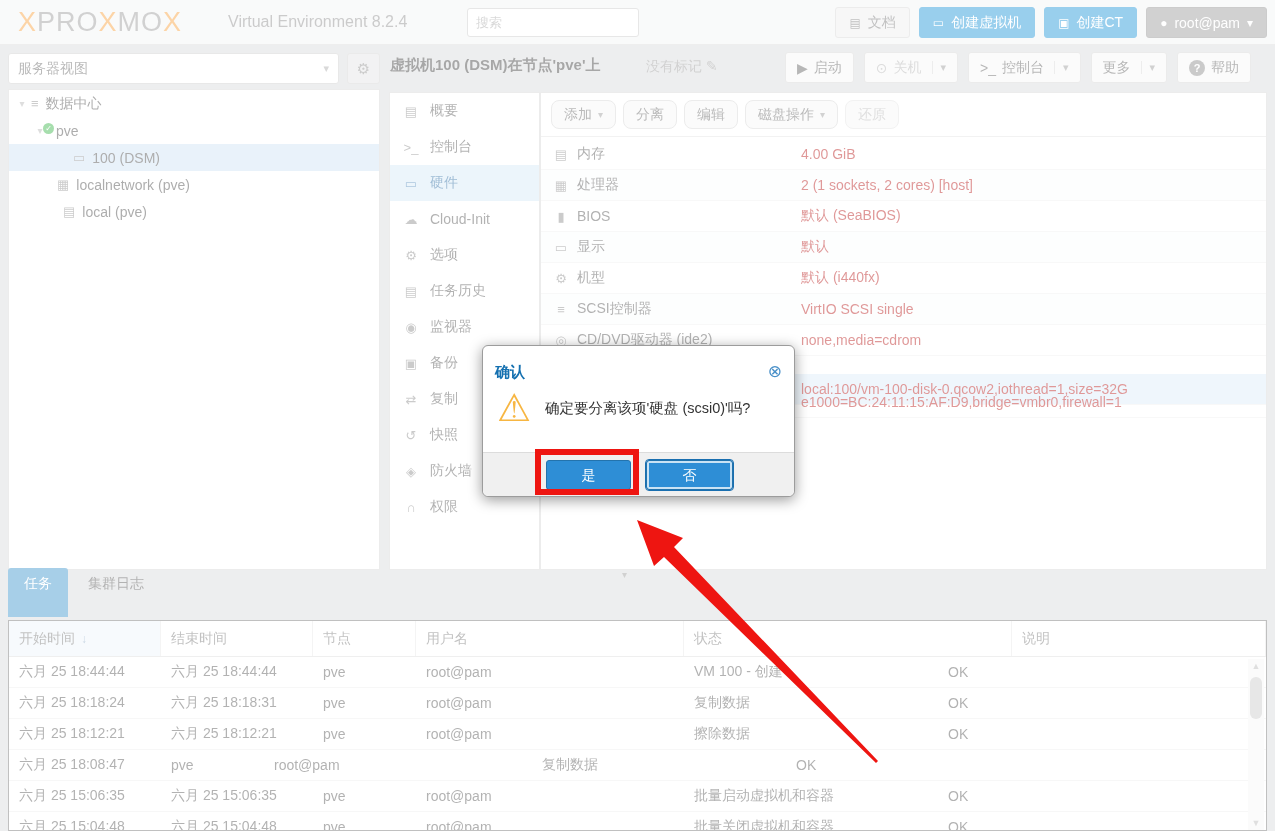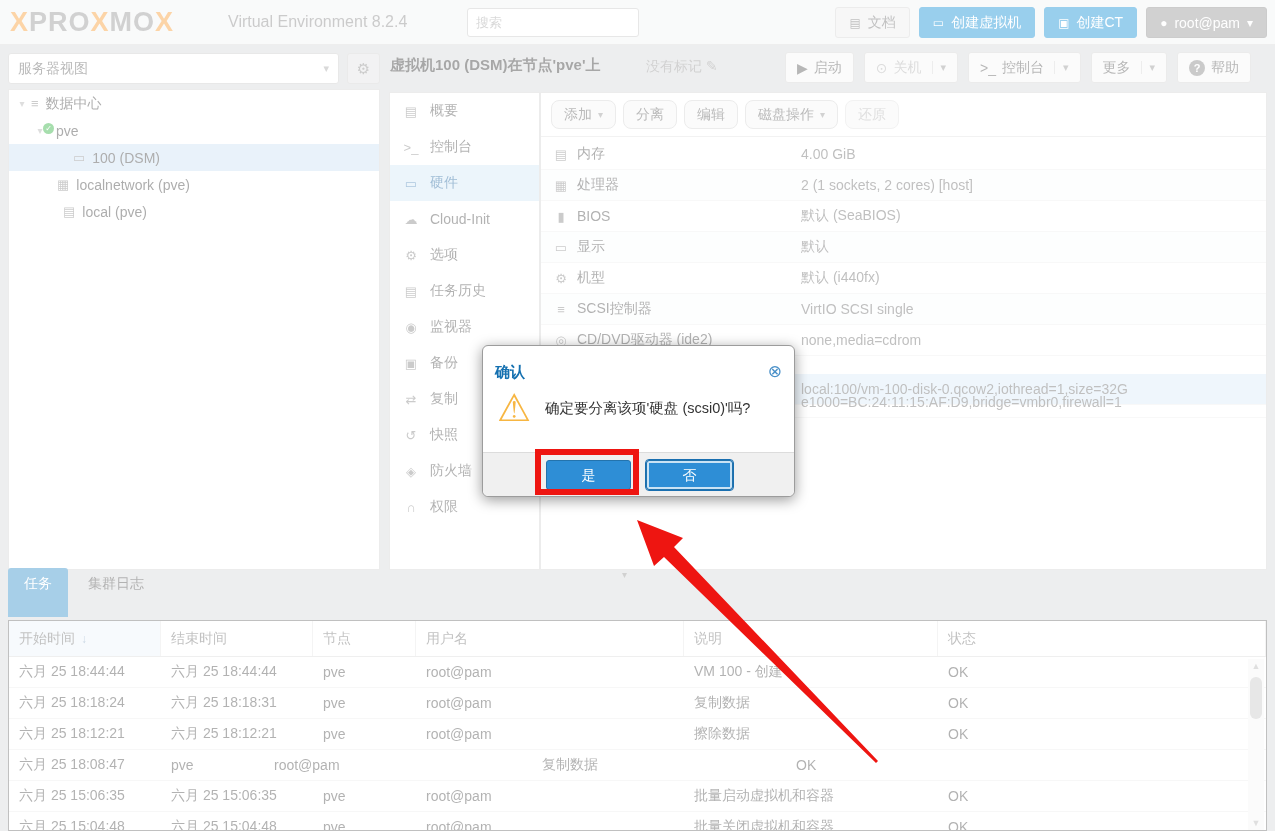--- a/index.html
+++ b/index.html
@@ -3,21 +3,21 @@
 <meta charset="utf-8">
 <style>
   * { margin:0; padding:0; box-sizing:border-box; }
   html,body { width:1275px; height:831px; overflow:hidden; }
   body { font-family:"Liberation Sans","DejaVu Sans",sans-serif; font-size:13px; color:#444; background:#d8dadc; }
   #app { position:relative; width:1275px; height:831px; overflow:hidden; }
   .i { font-style:normal; display:inline-block; }
 
   
   .topbar { position:absolute; left:0; top:0; width:1275px; height:45px; background:#f2f3f4; border-bottom:1px solid #d9d9d9; }
-  .logo { position:absolute; left:10px; top:7px; font-weight:bold; font-size:27px; letter-spacing:1px; color:#9a9a9a; }
+  .logo { position:absolute; left:18px; top:7px; font-weight:normal; font-size:27px; letter-spacing:1px; color:#9a9a9a; }
   .logo .ox { color:#f9a13c; }
   .logo-sub { position:absolute; left:228px; top:13px; font-size:16px; color:#8d8d8d; white-space:nowrap; }
   .search { position:absolute; left:467px; top:8px; width:172px; height:29px; border:1px solid #c9c9c9; border-radius:3px; background:#fff; padding:0 8px; font-size:13px; color:#555; font-family:Liberation Serif, serif; }
   .search::placeholder { color:#a9a9a9; }
   .topbtns { position:absolute; right:8px; top:7px; display:flex; gap:9px; }
   .tbtn { height:31px; display:flex; align-items:center; gap:7px; padding:0 13px; border-radius:3px; font-size:14px; cursor:pointer; }
   .tbtn.plain { background:#ededee; border:1px solid #d5d5d5; color:#767676; }
   .tbtn.blue { background:#1d94d8; border:1px solid #1d94d8; color:#fff; }
   .tbtn.gray { background:#999; border:1px solid #8f8f8f; color:#fff; }
   .tbtn .i { font-size:12px; }
@@ -53,21 +53,21 @@
   .hwp { position:absolute; left:540px; top:92px; width:727px; height:478px; background:#fff; border:1px solid #d4d4d4; }
   .hwtools { position:absolute; left:0; top:0; width:100%; height:44px; border-bottom:1px solid #e3e3e3; display:flex; align-items:center; gap:7px; padding-left:10px; }
   .wbtn { height:29px; display:flex; align-items:center; gap:6px; padding:0 12px; background:#f6f6f6; border:1px solid #d4d4d4; border-radius:8px; color:#666; font-size:14px; cursor:pointer; }
   .wbtn .i { font-size:10px; color:#9c9c9c; }
   .wbtn.disabled { color:#b8b8b8; border-color:#e2e2e2; }
   .hwrow { position:absolute; left:0; width:100%; height:31px; display:flex; align-items:center; border-bottom:1px solid #efefef; font-size:14px; }
   .hwrow.alt { background:#fbfcfd; }
   .hwrow.sel { background:#dcecf9;margin-top:18px; }
   .hwrow .i { width:20px; margin-left:10px; color:#8d8d8d; font-size:13px; text-align:center; }
   .hwlabel { margin-left:6px; color:#555; white-space:nowrap; }
-  .hwval { position:absolute; left:260px; color:#737373; white-space:nowrap; }
+  .hwval { position:absolute; left:260px; color:#b91c1c; white-space:nowrap; }
 
   
   .split { position:absolute; left:0; top:570px; width:1275px; height:14px; background:#d8dadc; }
   .split .i { position:absolute; left:622px; top:-1px; color:#9a9a9a; font-size:10px; }
 
   
   .tabbar { position:absolute; left:8px; top:584px; height:33px; display:flex; align-items:flex-end; gap:4px; }
   .tab { padding:7px 16px 24px; font-size:14px; cursor:pointer; color:#555; border-radius:3px 3px 0 0; }
   .tab.active { background:#3d95cc; color:#fff; }
   .grid { position:absolute; left:8px; top:620px; width:1259px; height:211px; background:#ffffff; border:1px solid #737373; overflow:hidden; }
@@ -323,25 +323,25 @@
         </div>
       <div class="gh c1">
           <span>结束时间</span>
         </div>
       <div class="gh c2">
           <span>节点</span>
         </div>
       <div class="gh c3">
           <span>用户名</span>
         </div>
+      <div class="gh c5">
+          <span>状态</span>
+        </div>
       <div class="gh c4">
           <span>说明</span>
-        </div>
-      <div class="gh c5">
-          <span>状态</span>
         </div>
     </div>
     <div class="grow">
       <div class="gc c0">六月 25 18:44:44</div>
         <div class="gc c1">六月 25 18:44:44</div>
         <div class="gc c2">pve</div>
         <div class="gc c3">root@pam</div>
         <div class="gc c4">VM 100 - 创建</div>
         <div class="gc c5">OK</div>
     </div>

